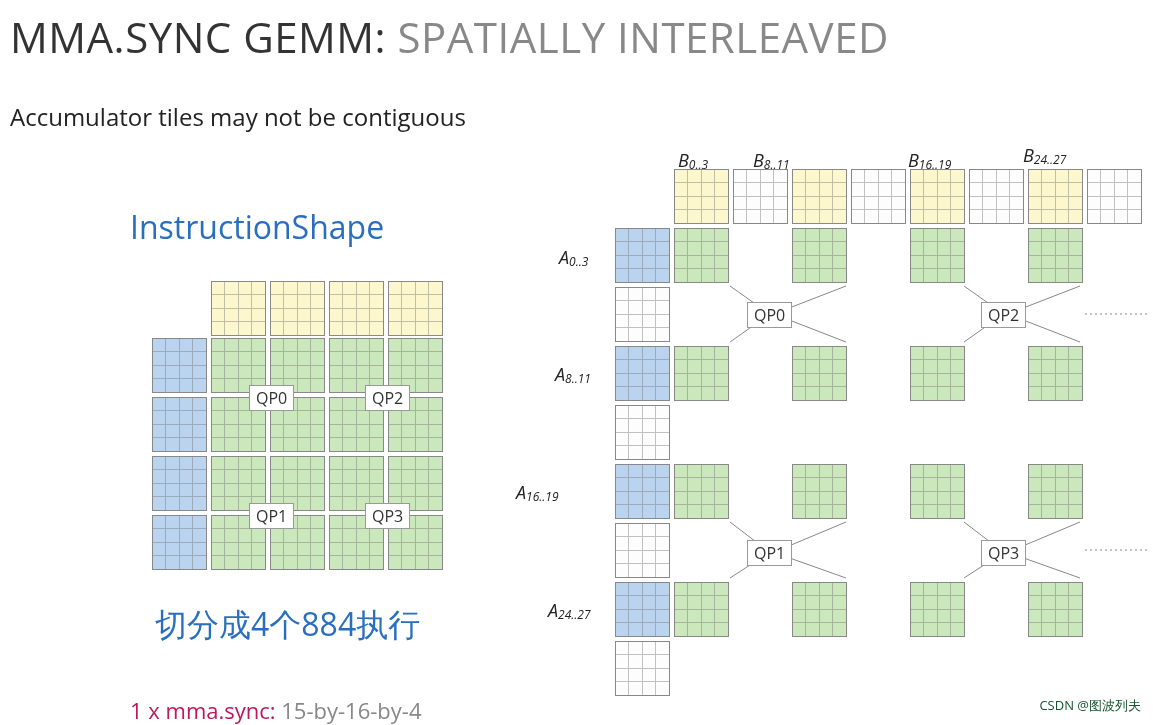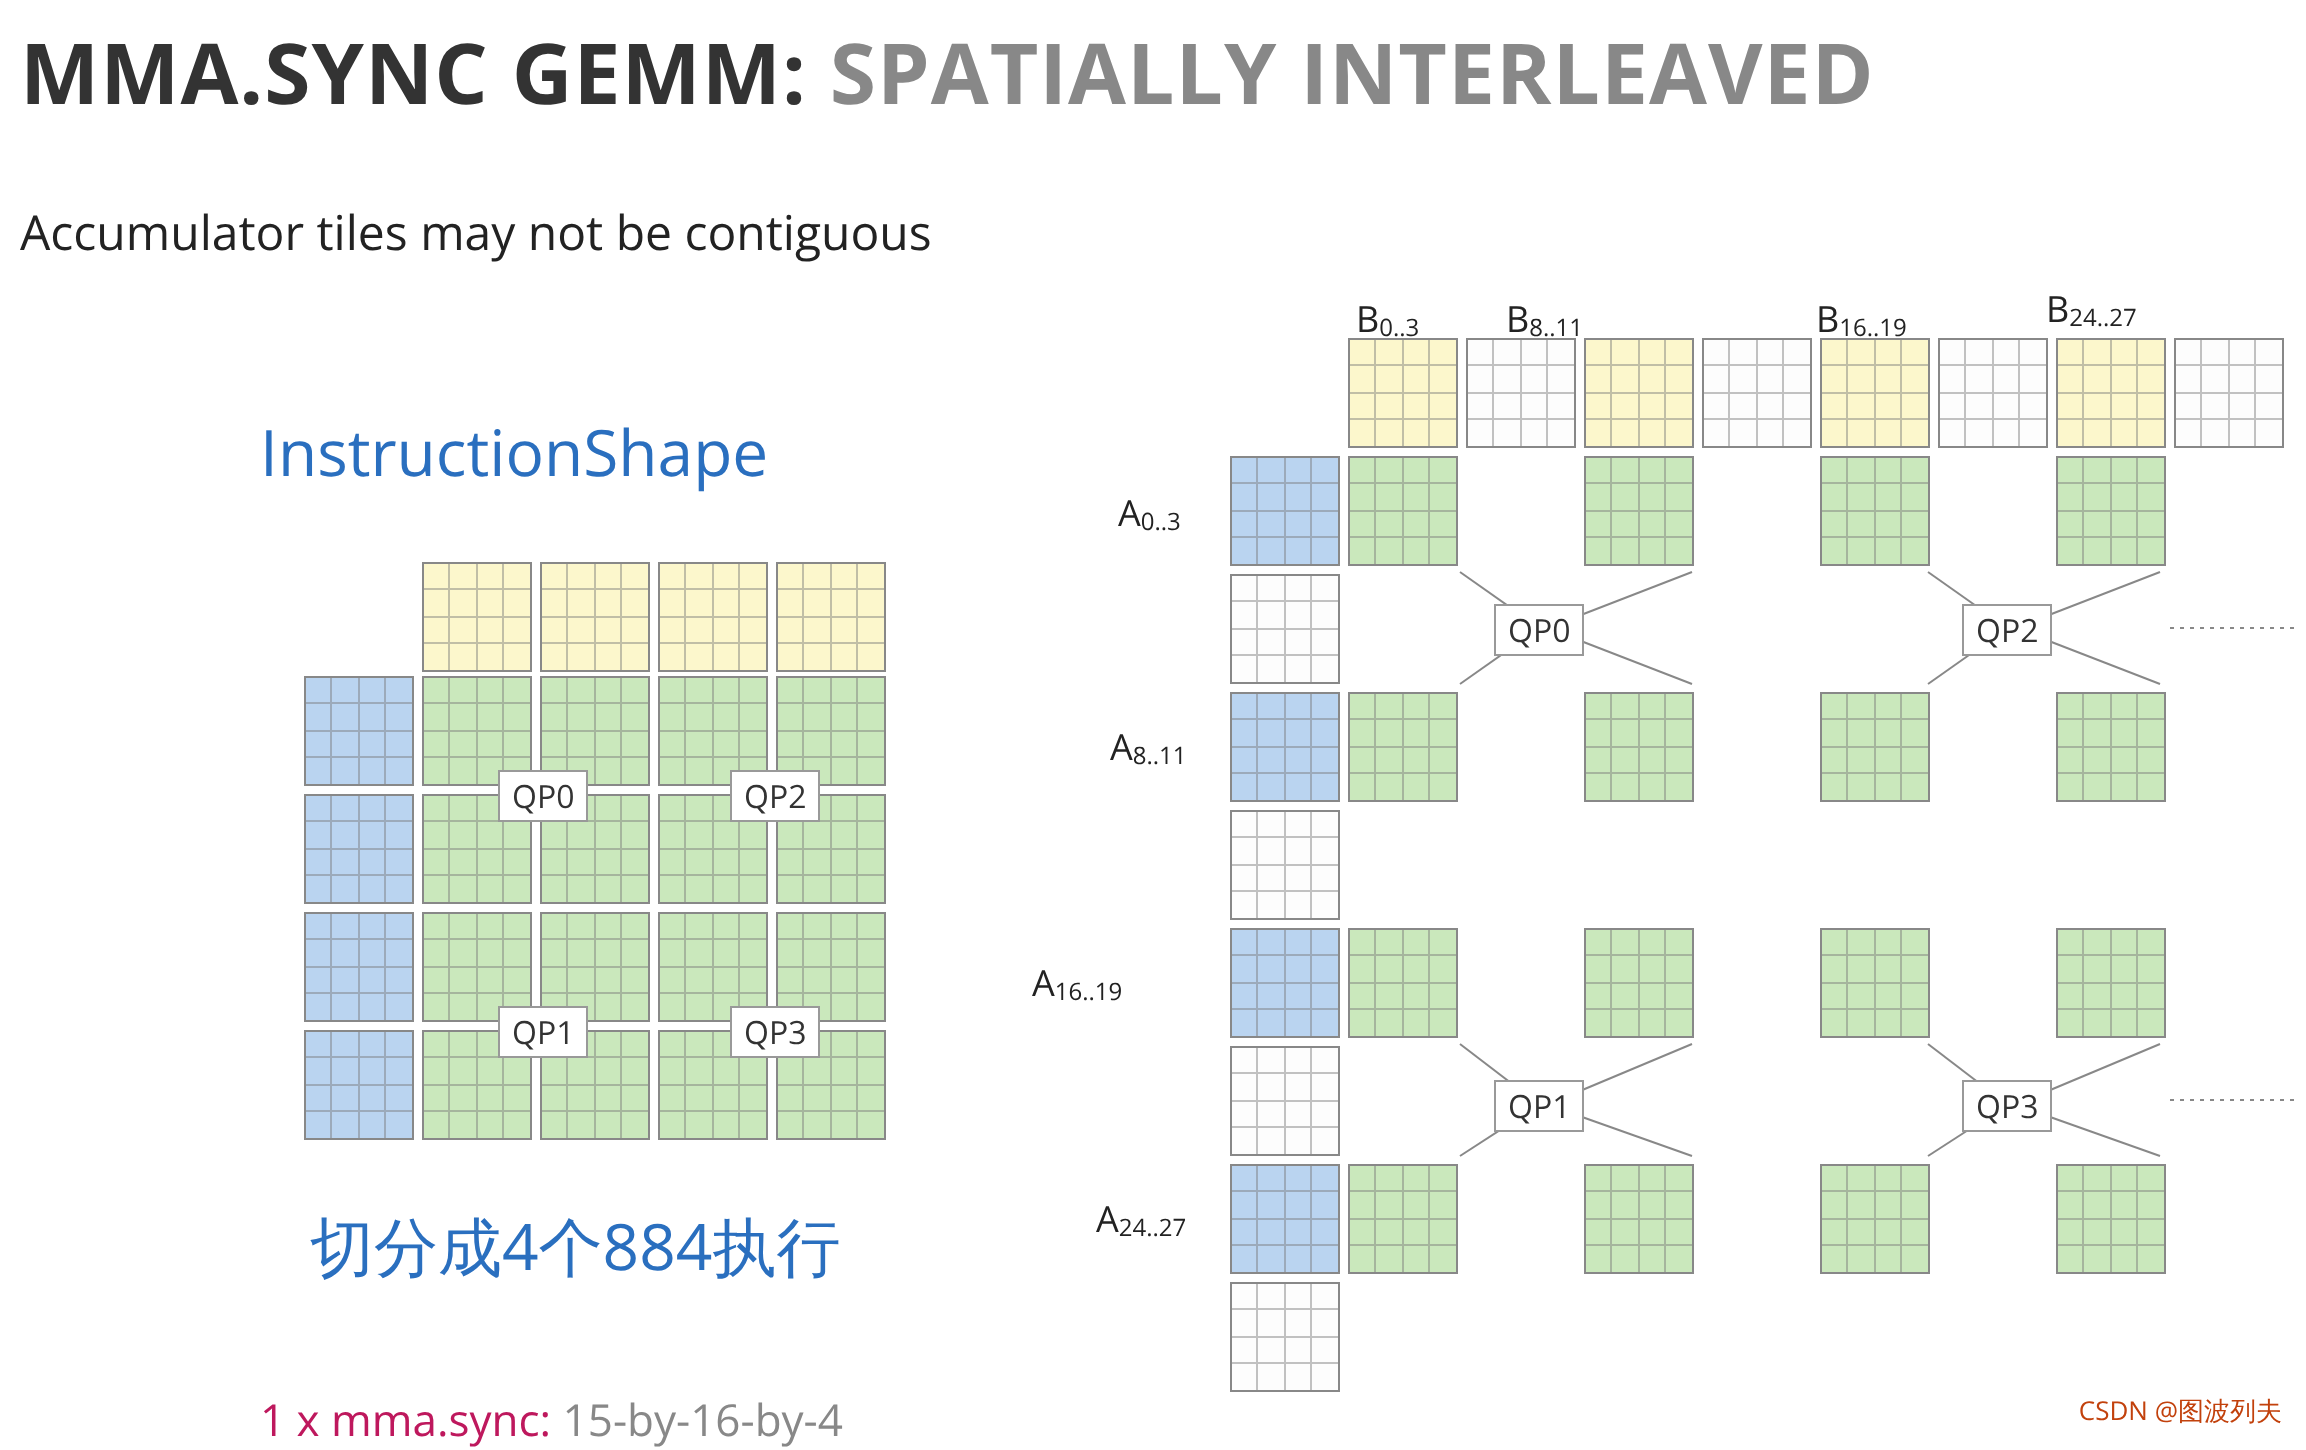--- a/index.html
+++ b/index.html
@@ -9,21 +9,21 @@
     background: #fff;
     font-family: "Segoe UI", "Open Sans", Arial, sans-serif;
     position: relative;
     overflow: hidden;
   }
   .title {
     position: absolute;
     top: 8px;
     left: 10px;
     font-size: 42px;
-    font-weight: 700;
+    font-weight: 400;
     letter-spacing: 0.5px;
   }
   .title .t1 { color: #333; }
   .title .t2 { color: #888; }
   .subtitle {
     position: absolute;
     top: 100px;
     left: 10px;
     font-size: 24px;
     color: #222;
@@ -48,21 +48,21 @@
     left: 130px;
     font-size: 22px;
   }
   .mma-line .m1 { color: #be185d; }
   .mma-line .m2 { color: #888; }
   .watermark {
     position: absolute;
     bottom: 10px;
     right: 12px;
     font-size: 13px;
-    color: #c2410c;
+    color: #14532d;
   }
 
   
   .tile {
     position: absolute;
     border: 1px solid #888;
   }
   .tile-grid {
     width: 100%;
     height: 100%;
@@ -92,20 +92,21 @@
     color: #333;
     z-index: 50;
   }
 
   
   .axlabel {
     position: absolute;
     font-size: 18px;
     color: #222;
     white-space: nowrap;
+    font-style: italic;
   }
   .axlabel sub { font-size: 12px; vertical-align: baseline; position: relative; bottom: -2px; }
 
   
   .diag { position:absolute; width:100%; height:100%; top:0; left:0; pointer-events:none; z-index:30; }
   .diag line { stroke:#888; stroke-width:1; }
 </style>
 </head>
 <body>
 

